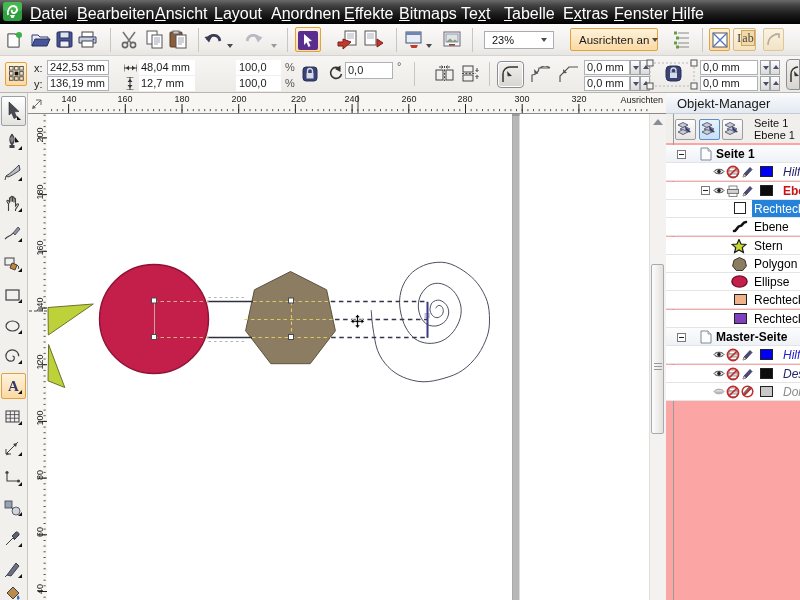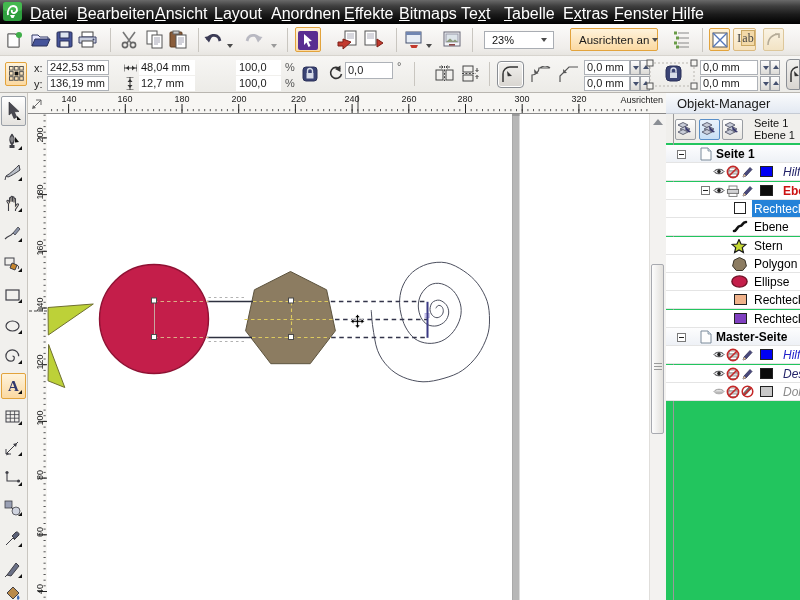--- a/index.html
+++ b/index.html
@@ -40,21 +40,21 @@
 .rlabel { position:absolute; font-size:9px; color:#222; top:1px; }
 .vlabel { position:absolute; font-size:9px; color:#222; transform:rotate(-90deg); }
 
 #toolbox { left:0; top:93px; width:28px; height:507px; background:#f1f0ed;
   border-right:1px solid #c9c6c0; }
 
 #canvas { left:47px; top:114px; width:602px; height:486px; background:#fff; overflow:hidden; }
 
 #vscroll { left:649px; top:114px; width:17px; height:486px; background:#f3f2f0;
   border-left:1px solid #e0dedb; }
-#panel { left:666px; top:93px; width:134px; height:507px; background:#22c55e; }
+#panel { left:666px; top:93px; width:134px; height:507px; background:#fca5a5; }
 #paneltitle { position:absolute; left:0; top:0; width:134px; height:21px;
   background:linear-gradient(#fafbfc,#e3e9f2); border-bottom:1px solid #c5cbd4;
   font-size:13px; color:#1a1a1a; padding:3px 0 0 11px; }
 #panelbtns { position:absolute; left:0; top:21px; width:134px; height:29px;
   background:#f0efec; }
 .pbtn { position:absolute; top:5px; width:21px; height:21px; background:linear-gradient(#fdfdfd,#e8e6e2);
   border:1px solid #999da3; border-radius:2px; }
 .tree { position:absolute; left:0; top:50px; width:134px; }
 .trow { position:absolute; left:0; width:134px; height:18px; font-size:12px; color:#000;
   border-bottom:1px solid #e4e4e4; background:#fff; }

